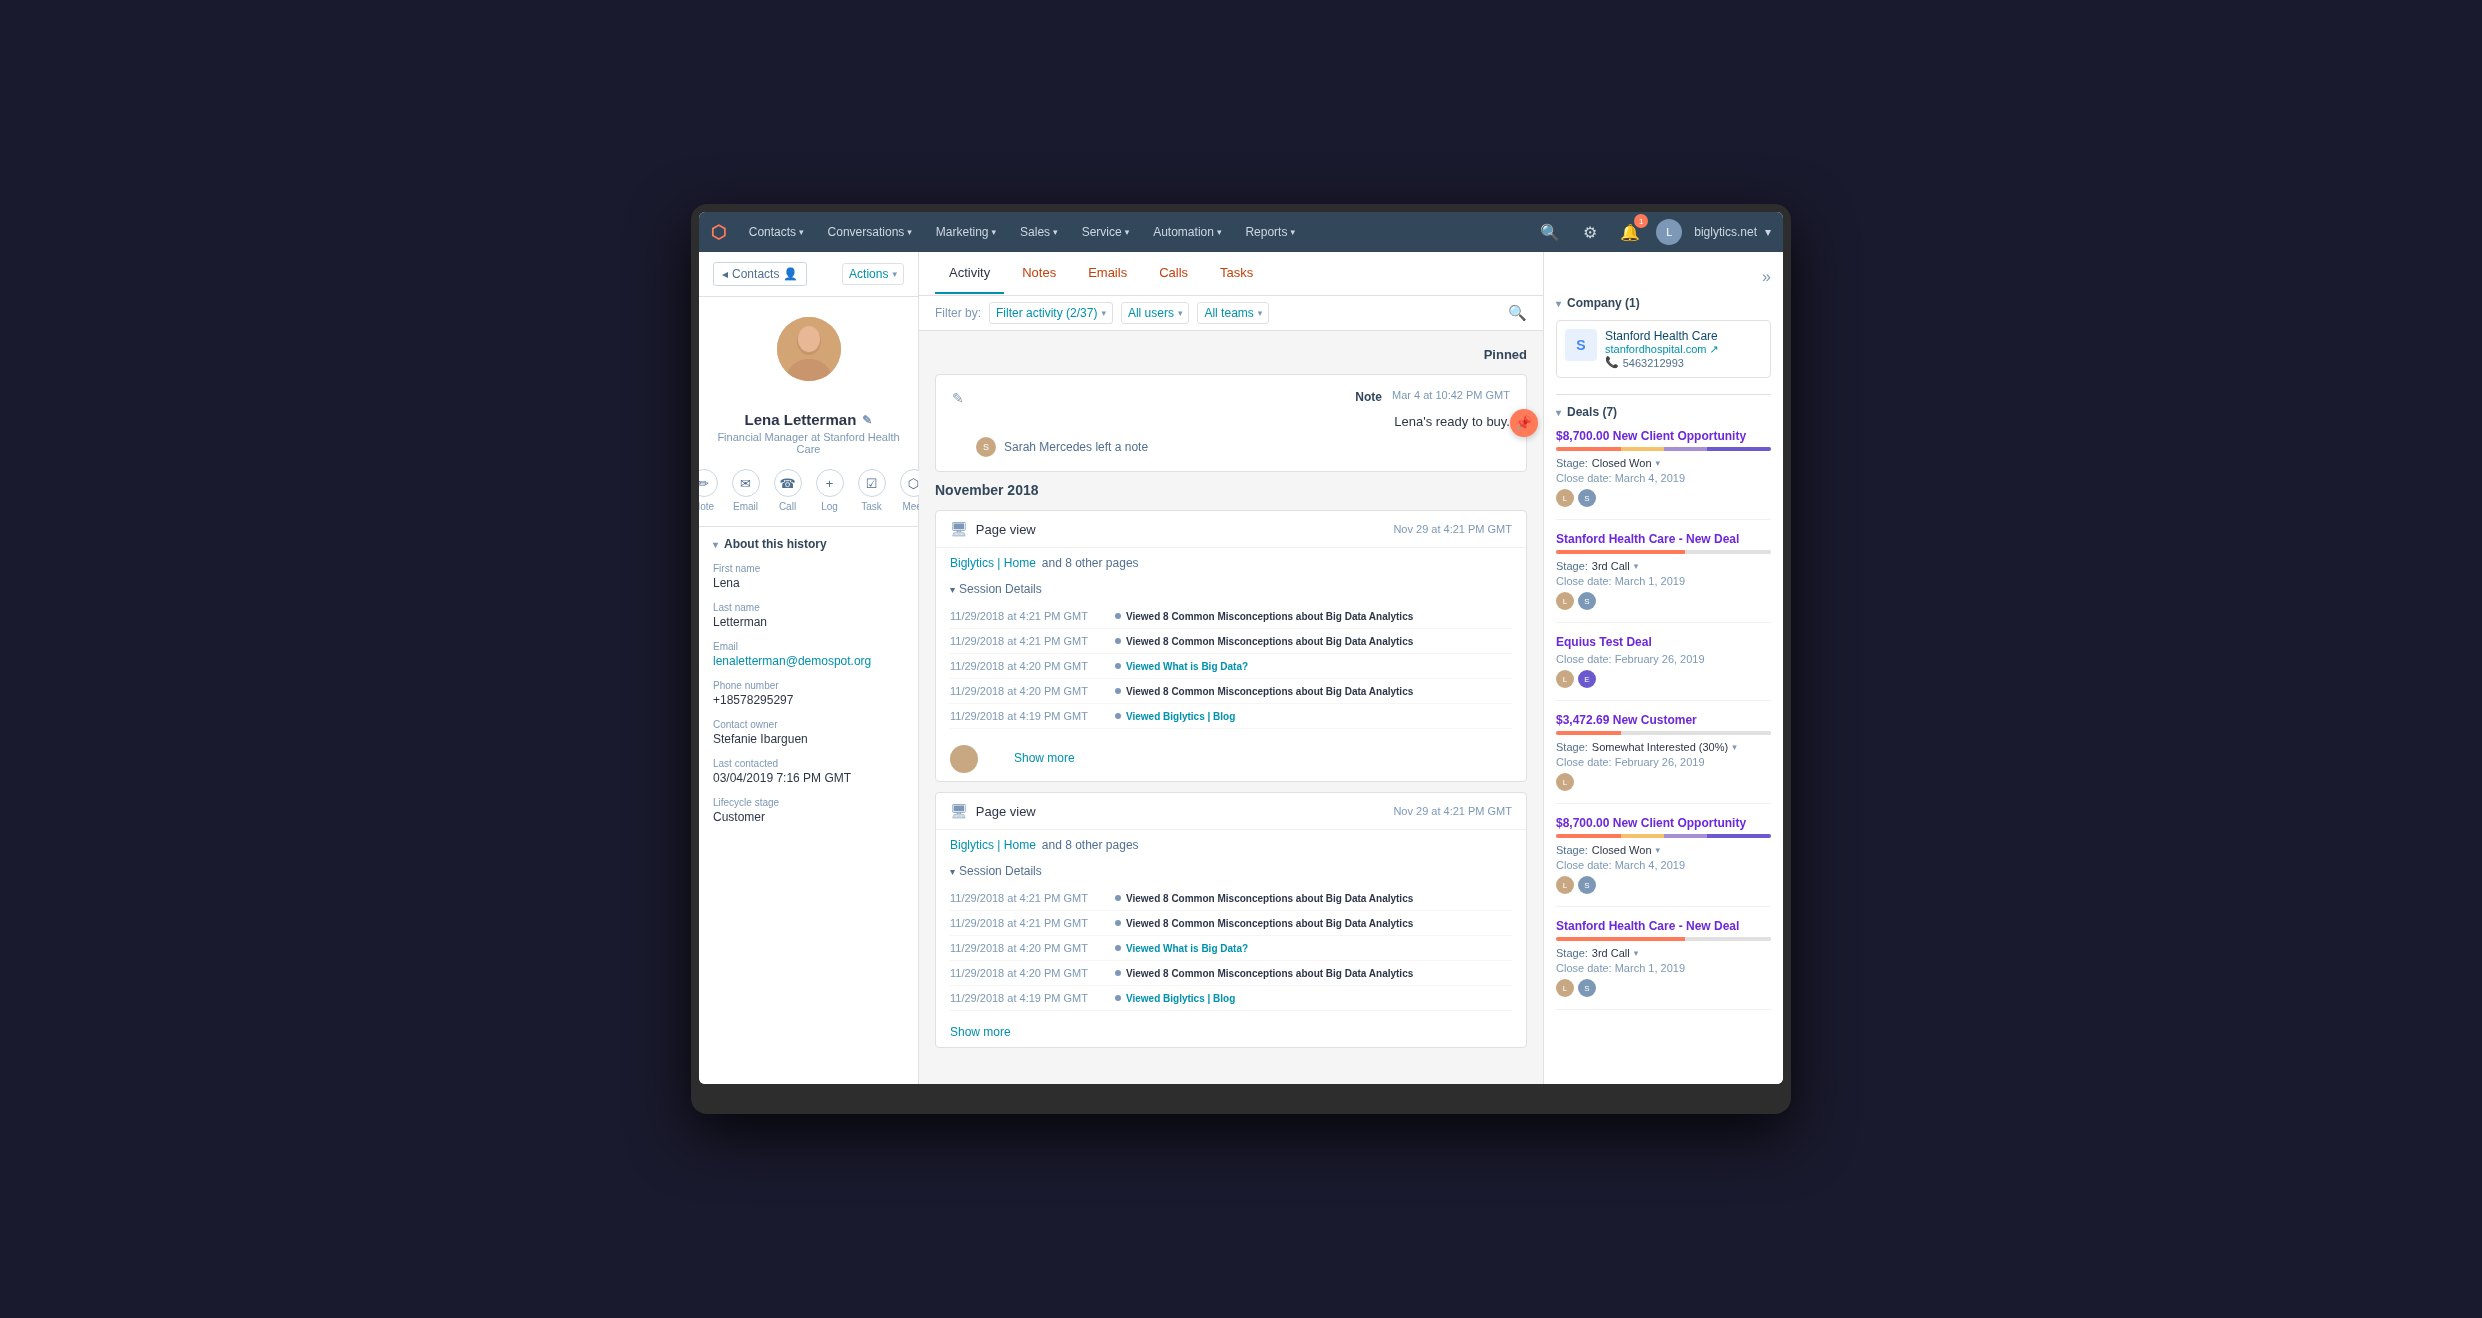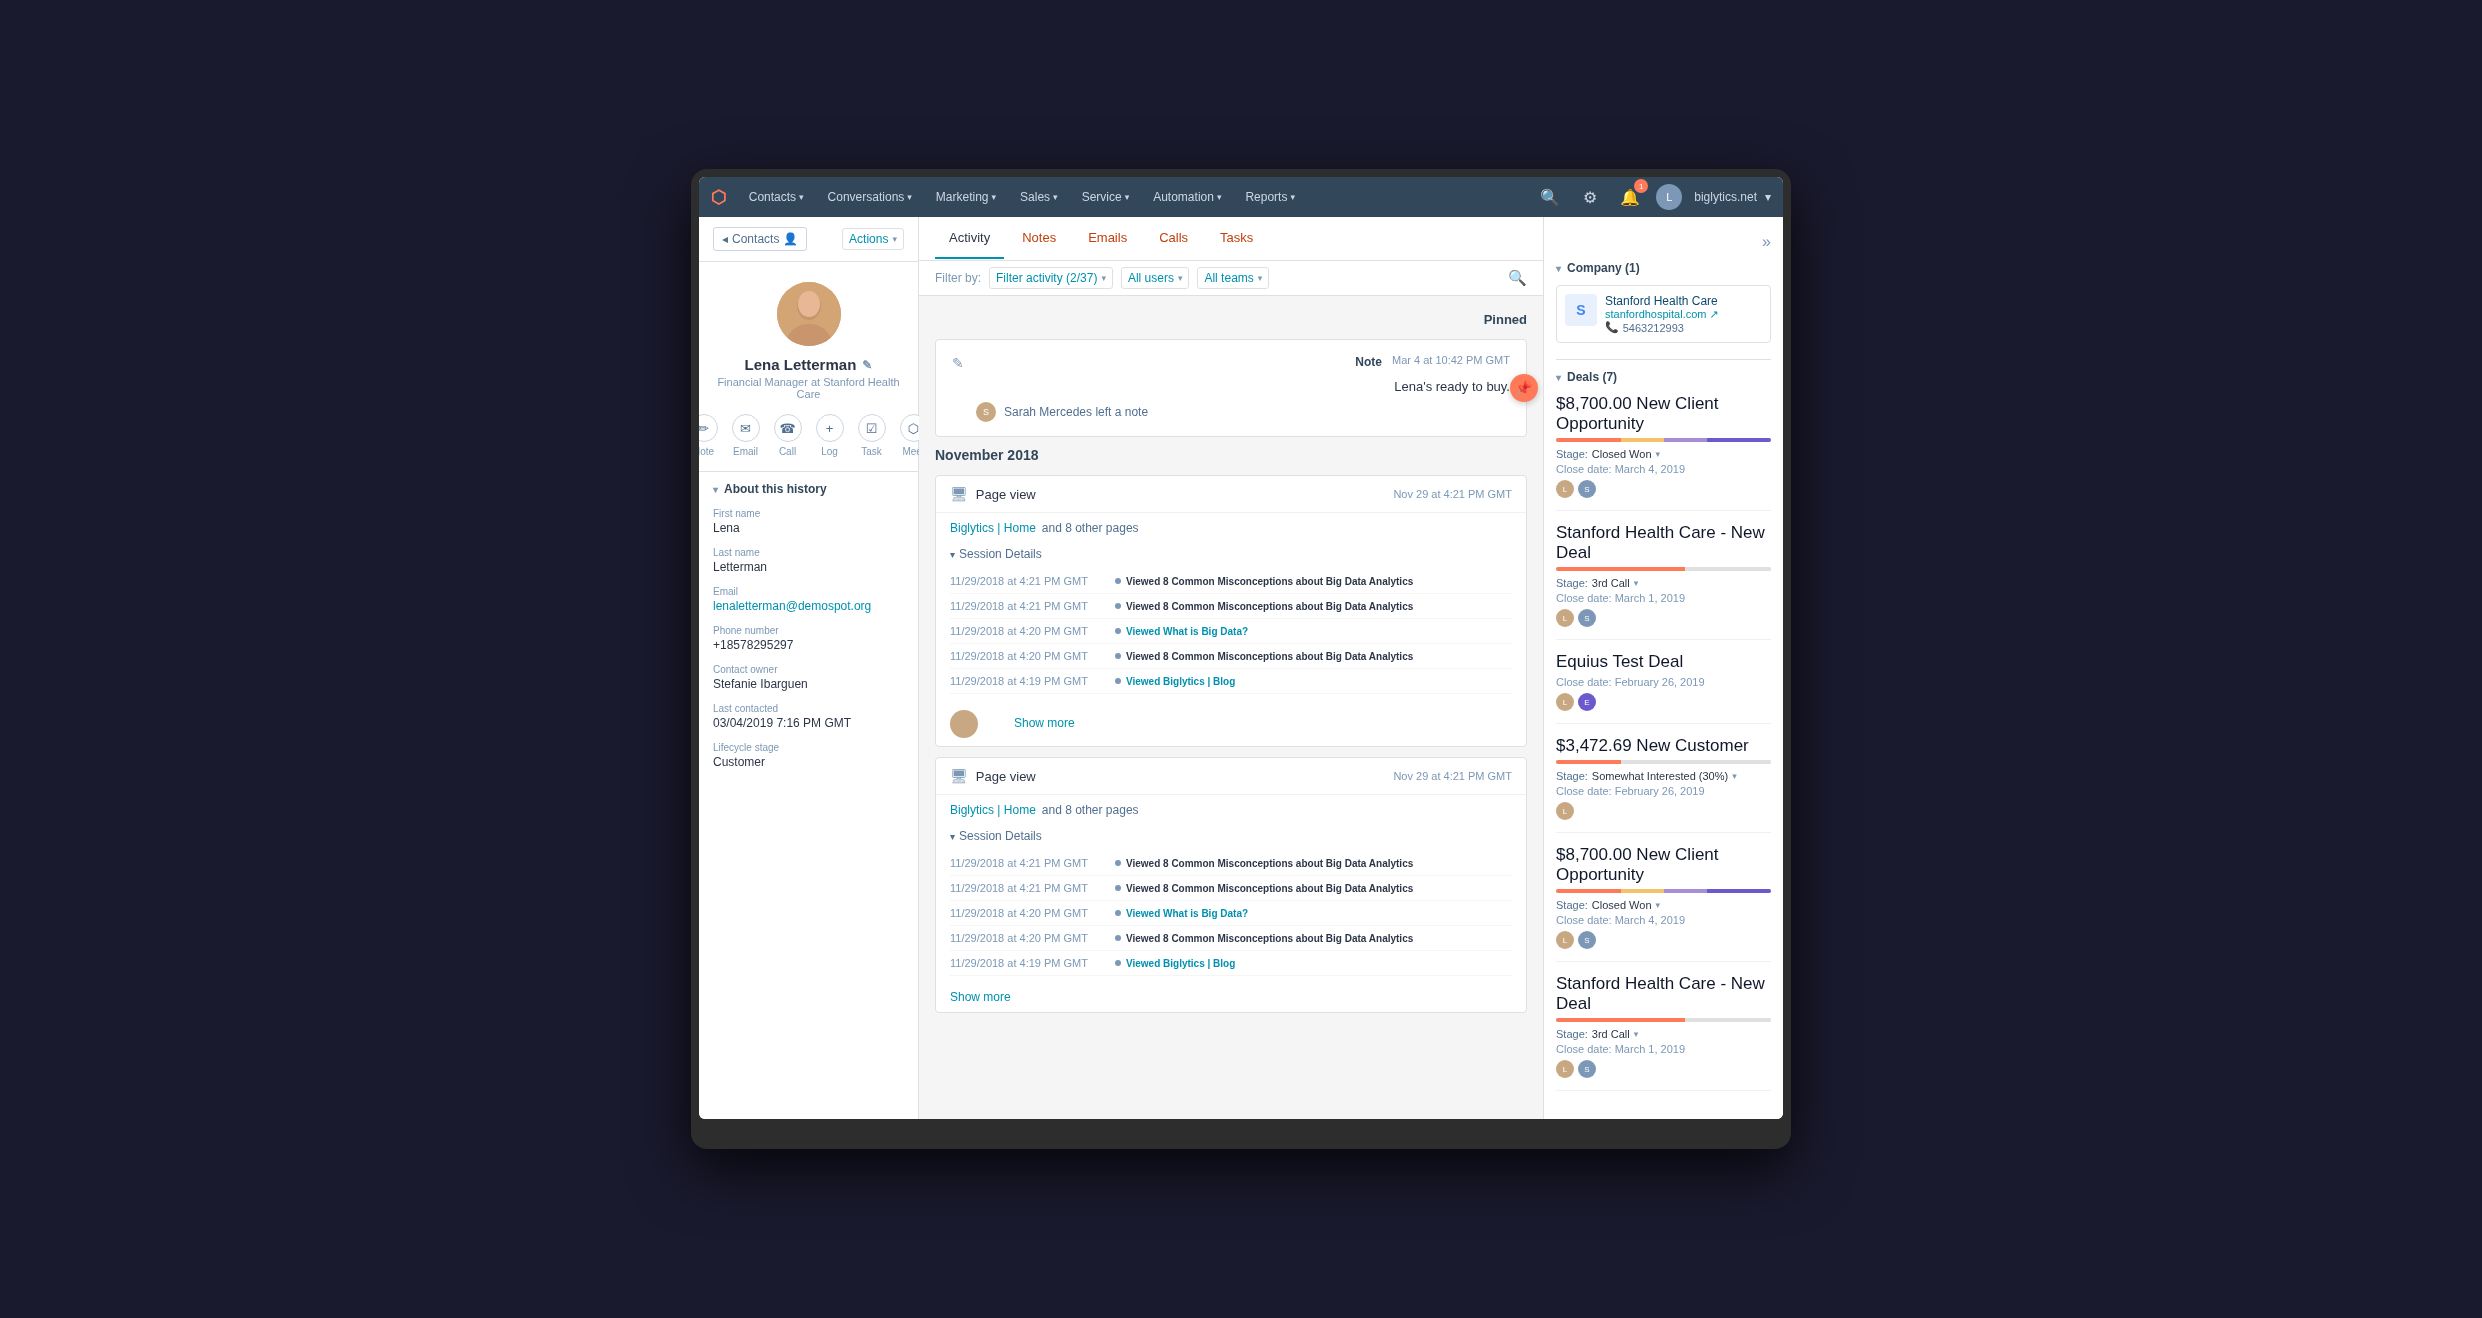--- a/index.html
+++ b/index.html
@@ -160,20 +160,21 @@
     }
     .contact-avatar svg { width: 64px; height: 64px; }
     .contact-name {
       font-size: 15px;
       font-weight: 600;
       color: #2d3648;
       text-align: center;
       display: flex;
       align-items: center;
       gap: 6px;
+      margin-top: 20px;
     }
     .edit-icon { color: #7c98b6; font-size: 12px; cursor: pointer; }
     .contact-title {
       font-size: 11px;
       color: #7c98b6;
       text-align: center;
       margin-top: 3px;
     }
     .quick-actions {
       display: flex;
@@ -476,21 +477,21 @@
       justify-content: center;
       font-size: 14px;
       color: #4285f4;
       font-weight: bold;
     }
     .company-name { font-size: 12px; color: #0c4a6e; font-weight: 500; cursor: pointer; }
     .company-url { font-size: 11px; color: #0091ae; }
     .company-phone { font-size: 11px; color: #516f90; display: flex; align-items: center; gap: 4px; }
     .divider { height: 1px; background: #e0e0e0; margin: 10px 0; }
     .deal-card { margin-bottom: 12px; padding-bottom: 12px; border-bottom: 1px solid #f0f0f0; }
-    .deal-name { font-size: 17px; color: #0f172a; font-weight: 400; cursor: pointer; margin-bottom: 4px; }
+    .deal-name { font-size: 12px; color: #6d28d9; font-weight: 700; cursor: pointer; margin-bottom: 4px; }
     .deal-progress-bar {
       height: 4px;
       background: #e0e0e0;
       border-radius: 2px;
       margin-bottom: 6px;
       overflow: hidden;
       display: flex;
     }
     .deal-stage { font-size: 11px; color: #516f90; margin-bottom: 3px; display: flex; align-items: center; gap: 4px; }
     .deal-stage a { color: #2d3648; font-weight: 500; }

